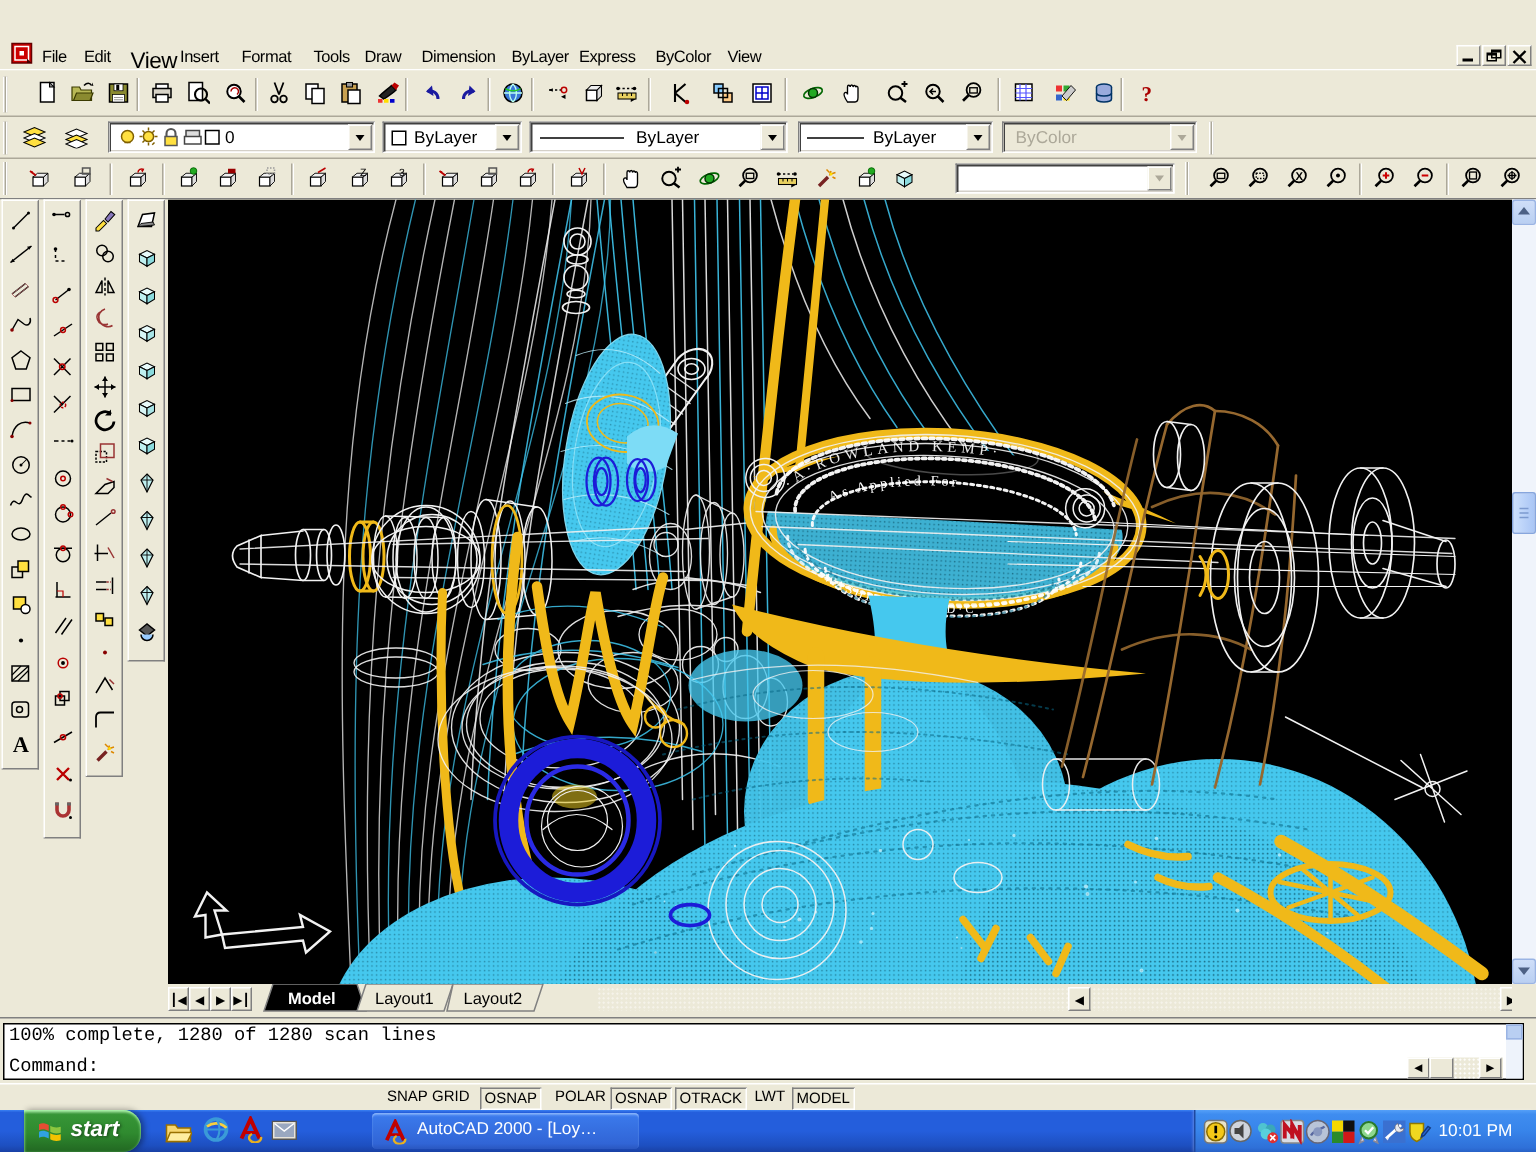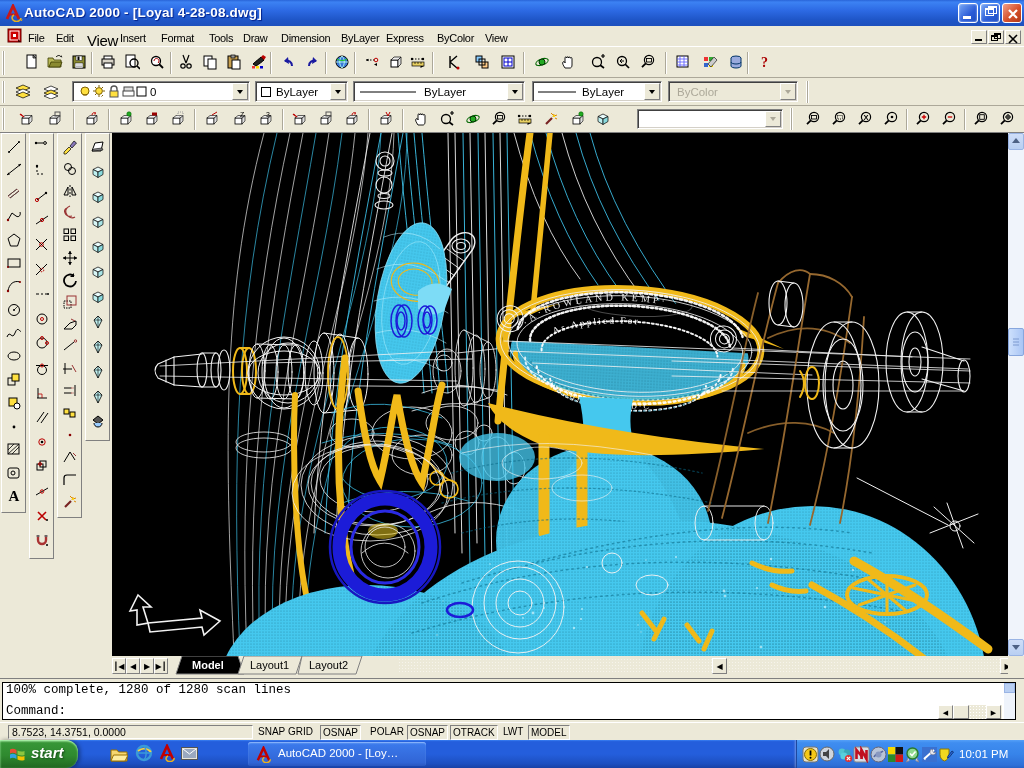--- a/index.html
+++ b/index.html
@@ -6,39 +6,20 @@
 .abs{position:absolute}
 .tbtn{position:absolute;width:22px;height:22px;display:flex;align-items:center;justify-content:center}
 .sep{position:absolute;width:2px;border-left:1px solid #aca899;border-right:1px solid #fff}
 .groove{position:absolute;width:3px;border-left:1px solid #fff;background:#aca899;border-right:1px solid #fff}
 .combo{position:absolute;background:#fff;border:1px solid;border-color:#808080 #fff #fff #808080;box-shadow:inset 1px 1px 0 #404040, inset -1px -1px 0 #d4d0c8;display:flex;align-items:center}
 .cbtn{position:absolute;right:1px;top:1px;bottom:1px;width:16px;background:#ece9d8;border:1px solid;border-color:#fff #808080 #808080 #fff;display:flex;align-items:center;justify-content:center}
 .arr{width:0;height:0;border-left:3.5px solid transparent;border-right:3.5px solid transparent;border-top:4px solid #000}
 </style></head><body>
 <div id="scr">
 
-<div class="abs" style="left:0;top:0;width:1024px;height:26px;background:linear-gradient(to bottom,#2964d8 0%,#3c82f3 8%,#2d6ae4 40%,#1f56c8 75%,#1d50bd 100%);">
-<svg class="abs" style="left:5px;top:4px" width="18" height="18" viewBox="0 0 18 18">
-        <path d="M2 15L8 2l6 13" fill="none" stroke="#c81818" stroke-width="2.8"></path>
-        <path d="M4.5 10.5h7" stroke="#c81818" stroke-width="2"></path>
-        <path d="M9 11a4.5 3.5 0 1 0 7 3" fill="none" stroke="#e8b020" stroke-width="1.6"></path>
-        <path d="M15.5 16l2-1-.6 2.2z" fill="#e8b020"></path>
-      </svg>
-<span class="abs" style="left:24px;top:5px;color:#fff;font-size:13.5px;font-weight:bold;text-shadow:1px 1px 1px #00218a;letter-spacing:.2px">AutoCAD 2000 - [Loyal 4-28-08.dwg]</span>
-<div class="abs" style="right:46px;top:3px;width:20px;height:20px;border-radius:3px;background:linear-gradient(135deg,#79a8f5,#2a5bd7 60%,#1f4ec0);border:1px solid #fff;box-shadow:inset 0 0 2px #cfe0ff">
-        <div class="abs" style="left:4px;bottom:3px;width:8px;height:3px;background:#fff"></div>
-      </div>
-<div class="abs" style="right:24px;top:3px;width:20px;height:20px;border-radius:3px;background:linear-gradient(135deg,#79a8f5,#2a5bd7 60%,#1f4ec0);border:1px solid #fff;box-shadow:inset 0 0 2px #cfe0ff">
-        <div class="abs" style="left:4px;top:4px;width:9px;height:8px;border:1px solid #fff;border-top:2px solid #fff"></div>
-        <div class="abs" style="left:7px;top:2px;width:9px;height:8px;border:1px solid #fff;border-top:2px solid #fff"></div>
-      </div>
-<div class="abs" style="right:2px;top:3px;width:20px;height:20px;border-radius:3px;background:linear-gradient(135deg,#f0a08a,#d6502a 55%,#b03818);border:1px solid #fff"><svg width="18" height="18" style="margin:1px">
-          <path d="M5 5l8 8M13 5l-8 8" stroke="#fff" stroke-width="2.2"></path>
-        </svg></div>
-</div>
 
 <div class="abs" style="left:0;top:26px;width:1024px;height:21px;background:#ece9d8;border-bottom:1px solid #fff">
 <svg class="abs" style="left:7px;top:2px" width="16" height="16" viewBox="0 0 16 16">
         <rect x="1" y="1" width="13" height="13" fill="#c00" stroke="#600"></rect>
         <rect x="3" y="3" width="9" height="9" fill="none" stroke="#fff" stroke-width="1"></rect>
         <rect x="6" y="6" width="3" height="3" fill="#fff"></rect>
         <path d="M11 11l3 3h-3z" fill="#400"></path>
       </svg>
 <span class="abs" style="left:28px;top:5.5px;font-size:11px;letter-spacing:-.3px">File</span>
       <span class="abs" style="left:56px;top:5.5px;font-size:11px;letter-spacing:-.3px">Edit</span>
@@ -1339,34 +1320,31 @@
         <div style="width:11px;height:10px;background:#b9cff2;border:1px solid #9ab4e4"></div>
       </div>
 <div class="abs" style="left:938px;top:26px;width:64px;height:14px;background:#ece9d8;display:flex">
 <div style="width:15px;height:14px;border:1px solid;border-color:#fff #808080 #808080 #fff;font-size:7px;text-align:center;line-height:13px">◀</div>
 <div style="width:16px;height:14px;border:1px solid;border-color:#fff #808080 #808080 #fff;background:#ece9d8"></div>
 <div style="width:17px;height:14px;background-image:radial-gradient(#fff 28%,transparent 30%);background-size:3px 3px"></div>
 <div style="width:15px;height:14px;border:1px solid;border-color:#fff #808080 #808080 #fff;font-size:7px;text-align:center;line-height:13px">▶</div>
 </div>
 </div>
 <div class="abs" style="left:0;top:722px;width:1024px;height:18px;background:#ece9d8;border-top:1px solid #fff">
-<div class="abs" style="left:8px;top:2px;width:245px;height:14px;border:1px solid;border-color:#808080 #fff #fff #808080">
-        <span style="font-size:10.5px;position:absolute;left:3px;top:0px">8.7523, 14.3751, 0.0000</span>
-      </div>
 <span class="abs" style="left:256px;top:2px;font-size:10px;padding:1px 2px;color:#000">SNAP</span>
       <span class="abs" style="left:286px;top:2px;font-size:10px;padding:1px 2px;color:#000">GRID</span>
       <span class="abs" style="left:320px;top:2px;font-size:10px;padding:1px 2px;border:1px solid;border-color:#808080 #fff #fff #808080;color:#000">OSNAP</span>
       <span class="abs" style="left:368px;top:2px;font-size:10px;padding:1px 2px;color:#000">POLAR</span>
       <span class="abs" style="left:407px;top:2px;font-size:10px;padding:1px 2px;border:1px solid;border-color:#808080 #fff #fff #808080;color:#000">OSNAP</span>
       <span class="abs" style="left:450px;top:2px;font-size:10px;padding:1px 2px;border:1px solid;border-color:#808080 #fff #fff #808080;color:#000">OTRACK</span>
       <span class="abs" style="left:501px;top:2px;font-size:10px;padding:1px 2px;color:#000">LWT</span>
       <span class="abs" style="left:528px;top:2px;font-size:10px;padding:1px 2px;border:1px solid;border-color:#808080 #fff #fff #808080;color:#000">MODEL</span>
 </div>
 <div class="abs" style="left:0;top:740px;width:1024px;height:28px;background:linear-gradient(#3a81f3 0%,#245edc 6%,#245edc 50%,#1d4fc0 85%,#1941a5 100%)">
-<div class="abs" style="left:0;top:0;width:78px;height:28px;border-radius:0 12px 12px 0;background:linear-gradient(#7aba76 0%,#379637 10%,#2f8a2f 55%,#236b23 95%);box-shadow:inset 0 1px 2px #b5ffb5, 2px 0 4px rgba(0,0,0,.4)">
+<div class="abs" style="left:16px;top:0;width:78px;height:28px;border-radius:0 12px 12px 0;background:linear-gradient(#7aba76 0%,#379637 10%,#2f8a2f 55%,#236b23 95%);box-shadow:inset 0 1px 2px #b5ffb5, 2px 0 4px rgba(0,0,0,.4)">
 <svg class="abs" style="left:8px;top:5px" width="19" height="19" viewBox="0 0 19 19">
 <path d="M2 4.5C4 3.5 6 3.7 8.5 5v4C6 7.7 4 7.5 2 8.5z" fill="#e64e33"></path>
 <path d="M9.5 5.5c2.2 1.2 4.3 1.5 7 .6v4c-2.7.9-4.8.6-7-.6z" fill="#8cc63f"></path>
 <path d="M2 9.5c2-1 4-.8 6.5.5v4C6 12.7 4 12.5 2 13.5z" fill="#30a2e0"></path>
 <path d="M9.5 10.5c2.2 1.2 4.3 1.5 7 .6v4c-2.7.9-4.8.6-7-.6z" fill="#f3c200"></path>
         </svg>
 <span class="abs" style="left:31px;top:4px;color:#fff;font-size:15px;font-weight:bold;font-style:italic;text-shadow:1px 1px 2px #1a4a1a">start</span>
 </div>
 <svg class="abs" style="left:110px;top:5px" width="18" height="18">
         <path d="M1 5h6l1.5 2H17v9H1z" fill="#f7d770" stroke="#9a7000"></path>

